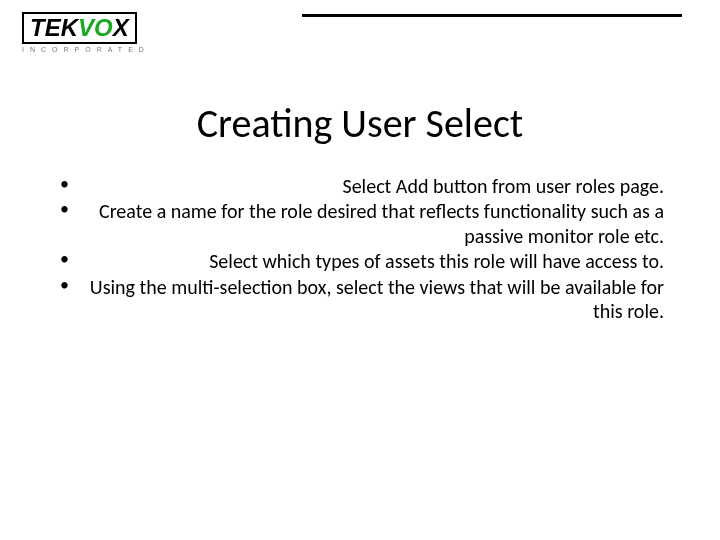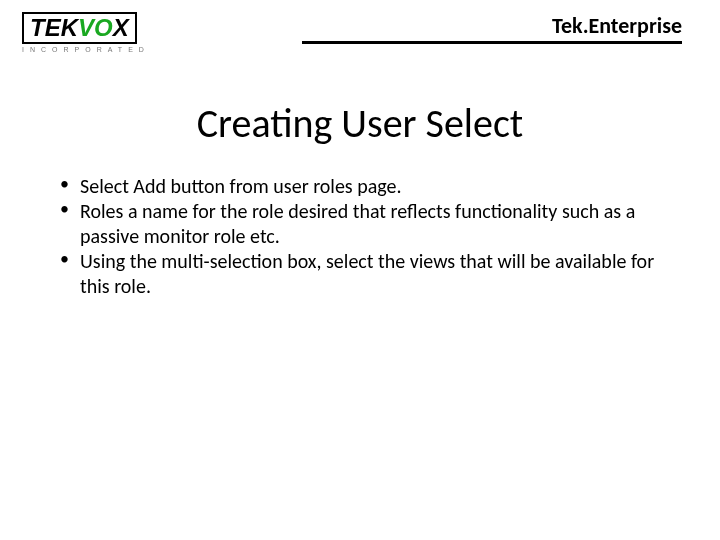--- a/index.html
+++ b/index.html
@@ -73,20 +73,21 @@
     text-align: center;
     font-size: 40px;
     font-weight: 400;
     color: #000;
     margin-top: 46px;
     margin-bottom: 26px;
     font-family: Calibri, Arial, sans-serif;
   }
   .content {
     padding: 0 56px 0 56px;
+    text-align: right;
   }
   ul.bullets {
     list-style: none;
     font-size: 20px;
     line-height: 1.22;
     color: #000;
   }
   ul.bullets li {
     position: relative;
     padding-left: 24px;
@@ -108,27 +109,27 @@
   <div class="logo-line">
     <div class="logo">
       <div class="logo-box">
         <span class="logo-text">
           <span class="tek">TEK</span><span class="vo">VO</span><span class="x">X</span>
         </span>
       </div>
       <div class="logo-sub">INCORPORATED</div>
     </div>
     <div class="header-right">
-      <div class="product-name">Tek.Enterprise</div>
       <hr class="header-rule">
     </div>
   </div>
 </div>
 
 <h1 class="title">Creating User Select</h1>
 
 <div class="content">
   <ul class="bullets">
     <li>Select Add button from user roles page.</li>
-    <li>Roles a name for the role desired that reflects functionality such as a passive monitor role etc.</li>
+    <li>Create a name for the role desired that reflects functionality such as a passive monitor role etc.</li>
+    <li>Select which types of assets this role will have access to.</li>
     <li>Using the multi-selection box, select the views that will be available for this role.</li>
   </ul>
 </div>
 
 </body></html>

